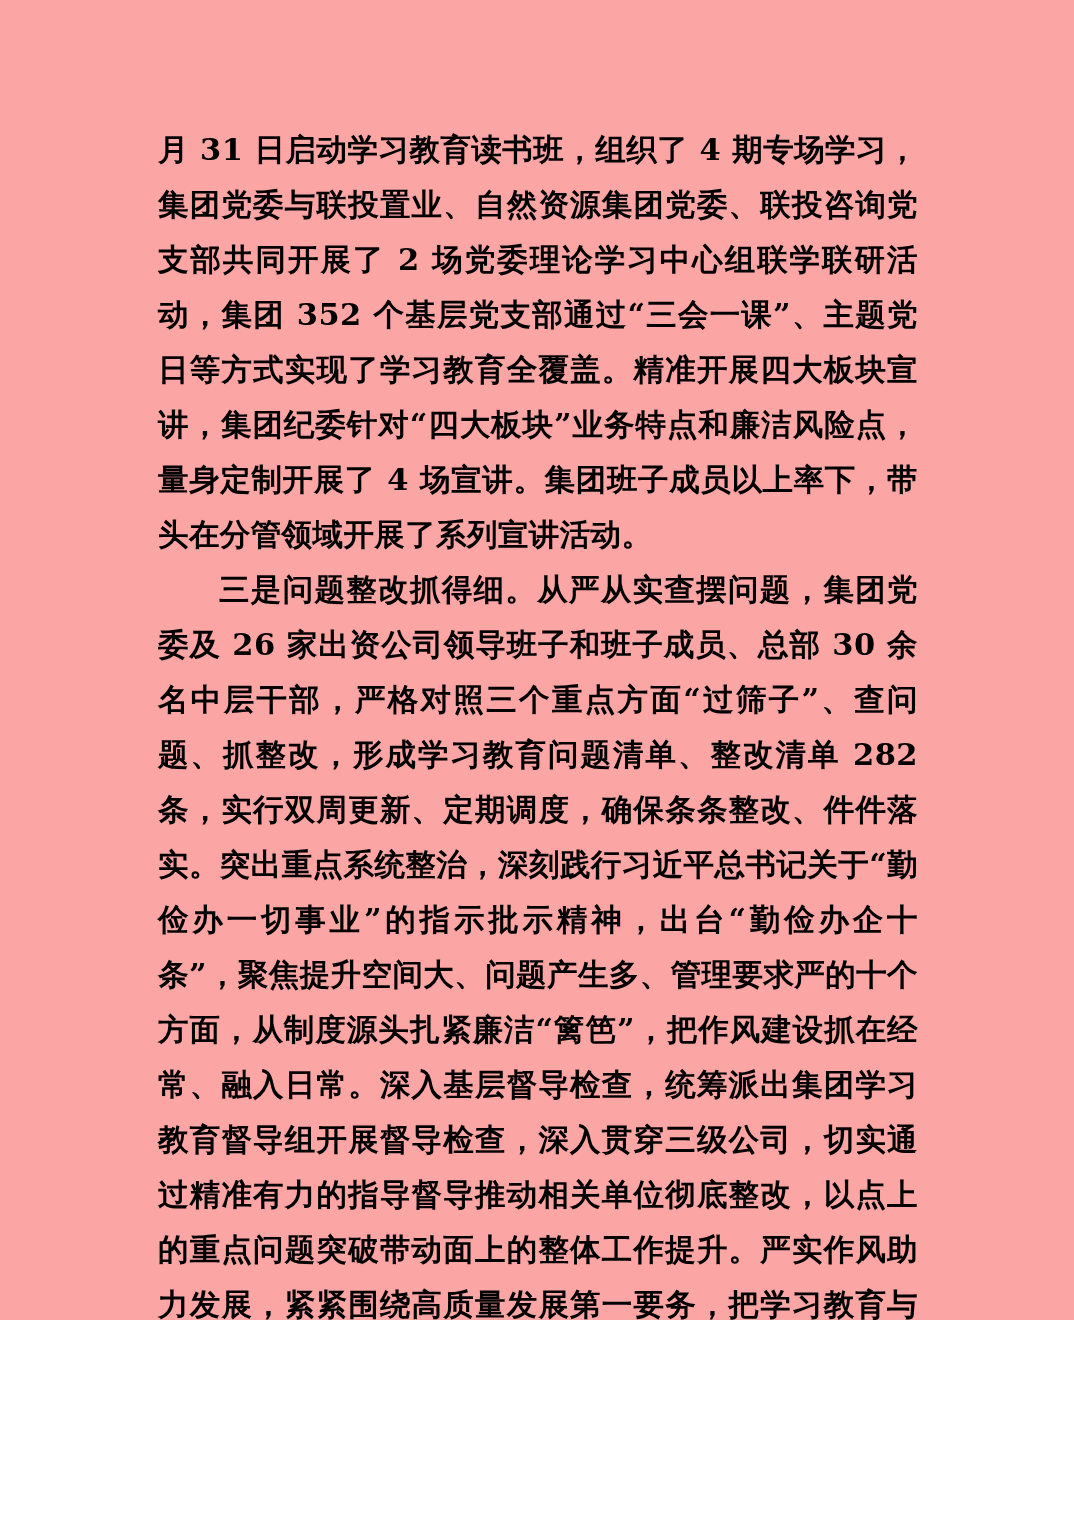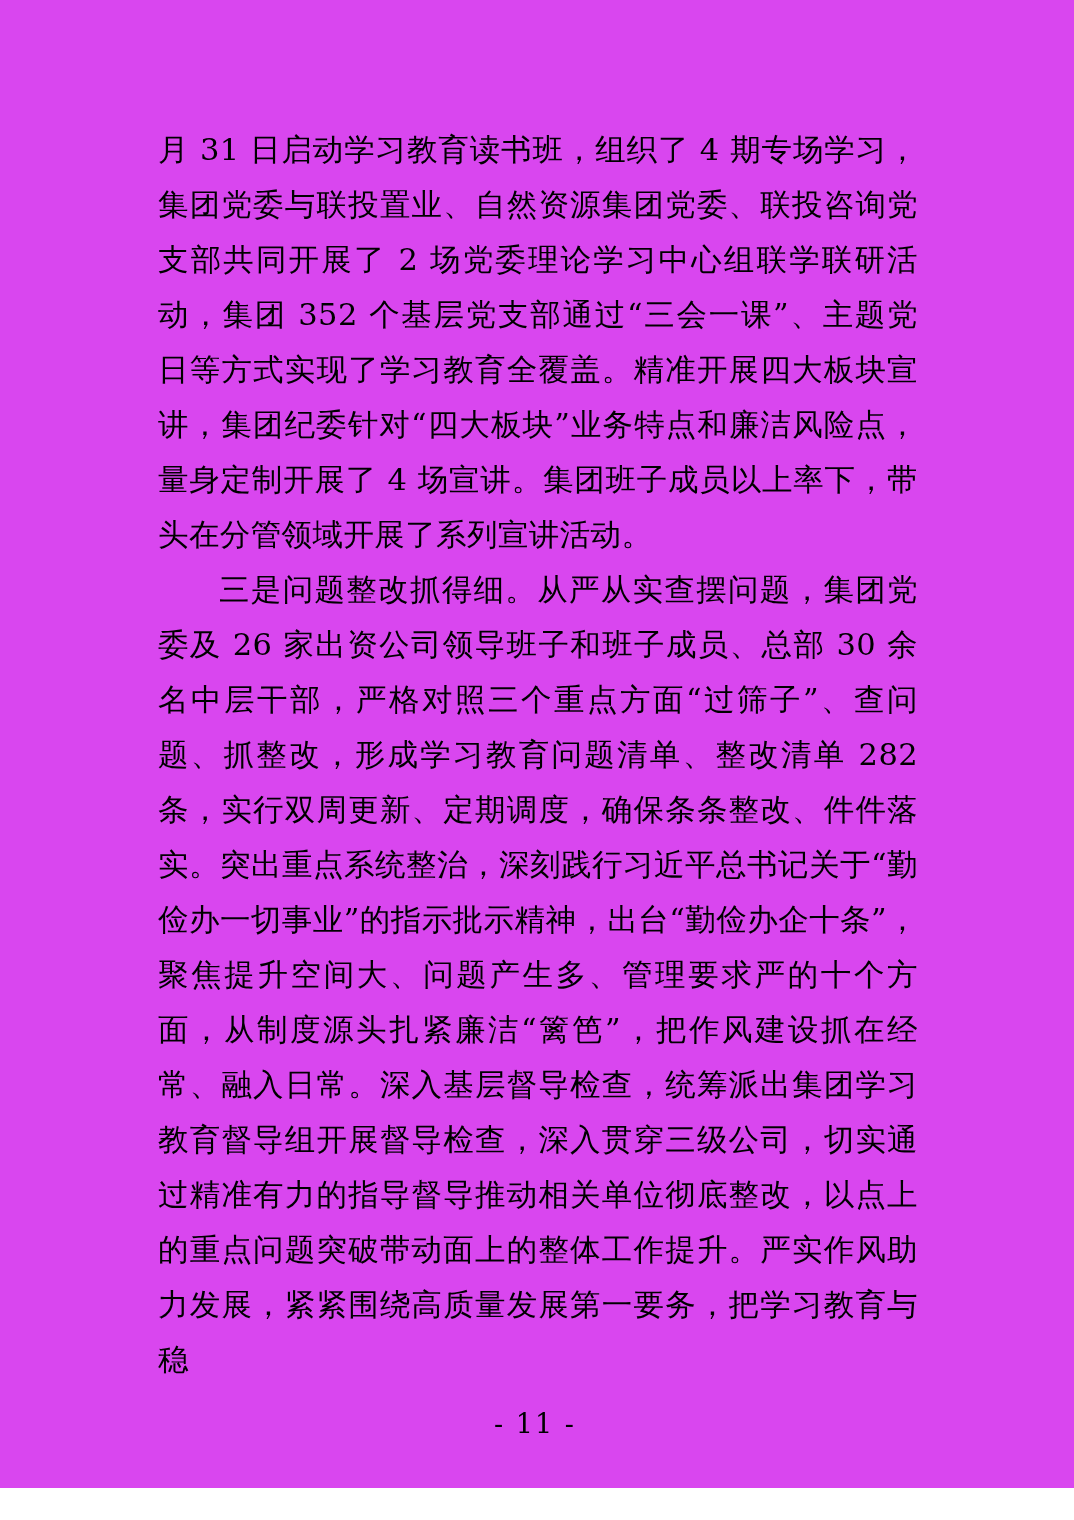--- a/index.html
+++ b/index.html
@@ -3,24 +3,25 @@
 <meta charset="utf-8">
 <style>
   html, body {
     margin: 0;
     padding: 0;
     background: #ffffff;
   }
   .page {
     position: relative;
     width: 1074px;
-    height: 1488px;
-    background: #d946ef;
+    height: 1320px;
+    background: #fca5a5;
     box-sizing: border-box;
     overflow: hidden;
+    font-weight: bold;
   }
   .content {
     position: absolute;
     left: 158px;
     top: 122px;
     width: 760px;
   }
   .para {
     font-family: "DejaVu Serif", "Liberation Serif", serif;
     font-size: 30.5px;

